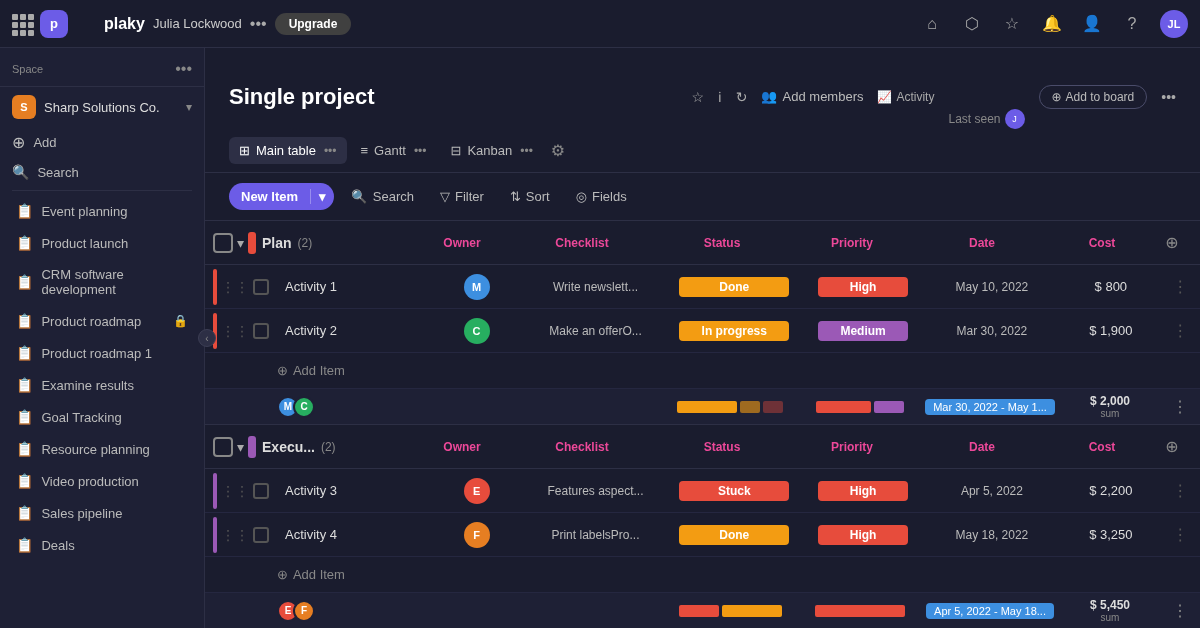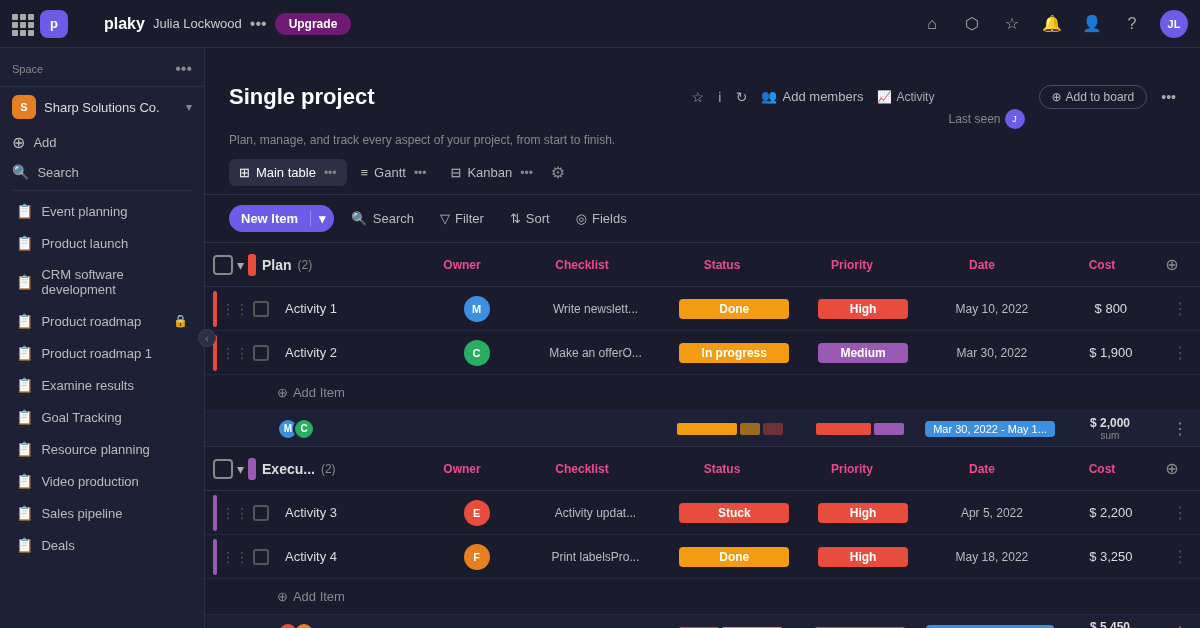--- a/index.html
+++ b/index.html
@@ -7,21 +7,21 @@
 
     
     .top-nav { background: #1a1c2e; border-bottom: 1px solid #2d2f45; height: 48px; display: flex; align-items: center; padding: 0 12px; gap: 8px; flex-shrink: 0; }
     .top-nav-left { display: flex; align-items: center; gap: 8px; }
     .grid-icon { width: 20px; height: 20px; display: grid; grid-template-columns: repeat(3,6px); grid-template-rows: repeat(3,6px); gap: 2px; }
     .grid-icon span { background: #aaa; border-radius: 1px; }
     .plaky-logo { background: #6c5ce7; border-radius: 8px; width: 28px; height: 28px; display: flex; align-items: center; justify-content: center; color: white; font-weight: bold; font-size: 13px; }
     .plaky-text { color: white; font-weight: bold; font-size: 16px; margin-left: 28px; }
     .user-name { color: #ccc; font-size: 13px; }
     .more-btn { color: #aaa; cursor: pointer; font-size: 16px; }
-    .upgrade-btn { background: #701a75; color: white; border: none; border-radius: 16px; padding: 4px 14px; font-size: 12px; cursor: pointer; font-weight: 600; }
+    .upgrade-btn { background: #404040; color: white; border: none; border-radius: 16px; padding: 4px 14px; font-size: 12px; cursor: pointer; font-weight: 600; }
     .top-nav-right { margin-left: auto; display: flex; align-items: center; gap: 16px; }
     .nav-icon { color: #aaa; cursor: pointer; font-size: 16px; width: 24px; height: 24px; display: flex; align-items: center; justify-content: center; }
     .avatar-circle { width: 28px; height: 28px; border-radius: 50%; background: #6c5ce7; display: flex; align-items: center; justify-content: center; color: white; font-size: 11px; font-weight: bold; }
 
     
     .main-layout { display: flex; flex: 1; overflow: hidden; }
 
     
     .sidebar { width: 205px; background: #1e2035; border-right: 1px solid #2d2f45; display: flex; flex-direction: column; flex-shrink: 0; overflow-y: auto; }
     .sidebar-header { padding: 12px 12px 8px; display: flex; align-items: center; gap: 6px; border-bottom: 1px solid #2d2f45; }
@@ -245,21 +245,20 @@
             <span style="font-size:12px;color:#888;">Last seen</span>
             <div class="last-seen-avatar">J</div>
           </div>
           <div class="add-to-board-btn">
             <span>⊕</span>
             <span>Add to board</span>
           </div>
           <span class="header-icon-btn">•••</span>
         </div>
       </div>
-      <div class="project-desc">Plan, manage, and track every aspect of your project, from start to finish.</div>
       <div class="tabs-row">
         <div class="tab active">
           <span class="tab-icon">⊞</span>
           <span>Main table</span>
           <span class="tab-more">•••</span>
         </div>
         <div class="tab">
           <span class="tab-icon">≡</span>
           <span>Gantt</span>
           <span class="tab-more">•••</span>
@@ -430,21 +429,21 @@
           <div class="row-left">
             <div class="row-color-bar" style="background:#9b59b6;"></div>
             <span class="row-drag">⋮⋮</span>
             <div class="row-checkbox"></div>
           </div>
           <span class="row-name">Activity 3</span>
           <div class="cell col-owner">
             <div class="owner-avatar" style="background:#e74c3c;">E</div>
           </div>
           <div class="cell col-checklist">
-            <span class="checklist-text">Activity updat...</span>
+            <span class="checklist-text">Features aspect...</span>
           </div>
           <div class="cell col-status">
             <div class="status-badge" style="background:#e74c3c;">Stuck</div>
           </div>
           <div class="cell col-priority">
             <div class="priority-badge" style="background:#e74c3c;">High</div>
           </div>
           <div class="cell col-date">
             <span class="date-text">Apr 5, 2022</span>
           </div>

